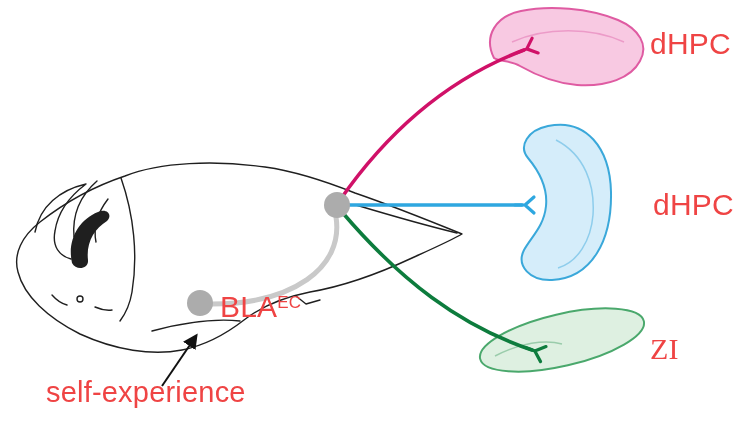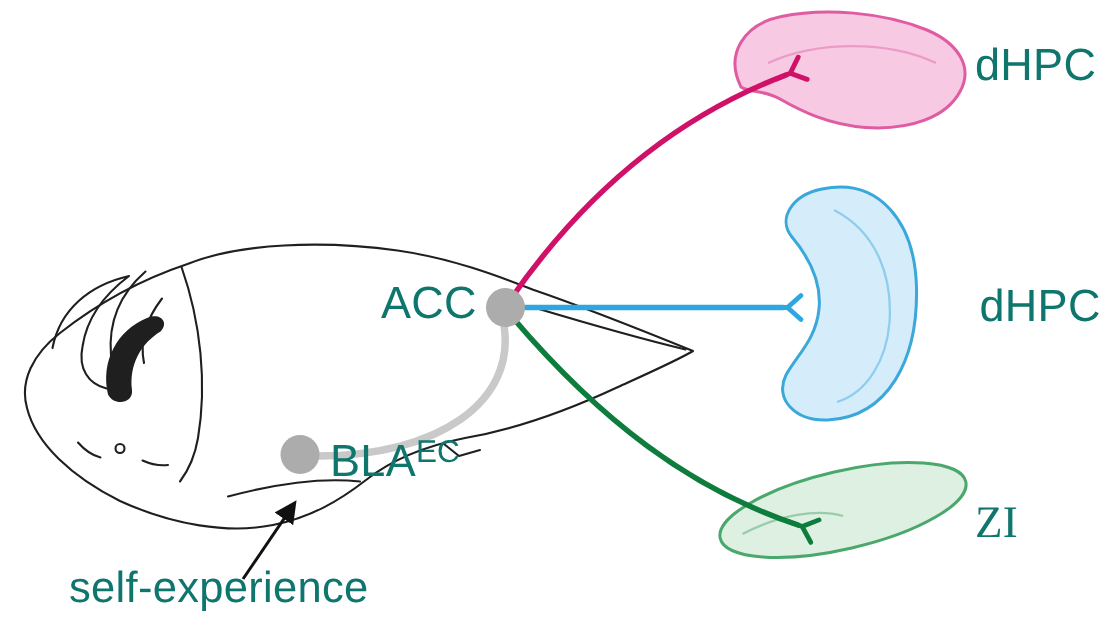--- a/index.html
+++ b/index.html
@@ -2,24 +2,24 @@
 <html><head>
 <meta charset="utf-8">
 <style>
   html,body{margin:0;padding:0;background:#fff;}
   .figure{
     position:relative;width:744px;height:423px;background:#ffffff;
     font-family:"Liberation Sans",sans-serif;overflow:hidden;
   }
   .figure svg{position:absolute;left:0;top:0;}
   .label{
-    position:absolute;color:#0f766e;font-size:30px;line-height:1.05;
+    position:absolute;color:#ef4444;font-size:30px;line-height:1.05;
     white-space:nowrap;letter-spacing:0.2px;
   }
-  .label .sup{font-size:21px;vertical-align:9px;letter-spacing:0;}
+  .label .sup{font-size:17px;vertical-align:9px;letter-spacing:0;}
   .label.small{font-size:29px;}
 </style>
 </head>
 <body>
 
 <div class="figure">
 
   <svg width="744" height="423" viewBox="0 0 744 423">
     <defs>
       <marker id="arrowhead" viewBox="0 0 10 10" refX="8" refY="5" markerWidth="7.5" markerHeight="7.5" orient="auto">
@@ -89,21 +89,20 @@
     <g fill="none" stroke-width="3.2" stroke-linecap="round" transform="translate(532,350) rotate(20)" stroke="#0d7c3d">
       <path d="M -7,0 L 3,0 M 3,0 L 12,-8 M 3,0 L 12,8"></path>
     </g>
 
     <circle cx="337" cy="205" r="13" fill="#acacac"></circle>
     <circle cx="200" cy="303" r="13" fill="#acacac"></circle>
 
     <path fill="none" stroke-width="2" marker-end="url(#arrowhead)" d="M 162,386 L 196,336" stroke="#111111"></path>
   </svg>
 
-  <div class="label" style="left:254px;top:187px;">ACC</div>
 
   <div class="label" style="left:220px;top:291px;">
     <span>BLA</span><span class="sup">EC</span>
   </div>
 
   <div class="label small" style="left:46px;top:377px;">self-experience</div>
 
   <div class="label" style="left:650px;top:28px;">dHPC</div>
 
   <div class="label" style="left:653px;top:189px;">dHPC</div>

